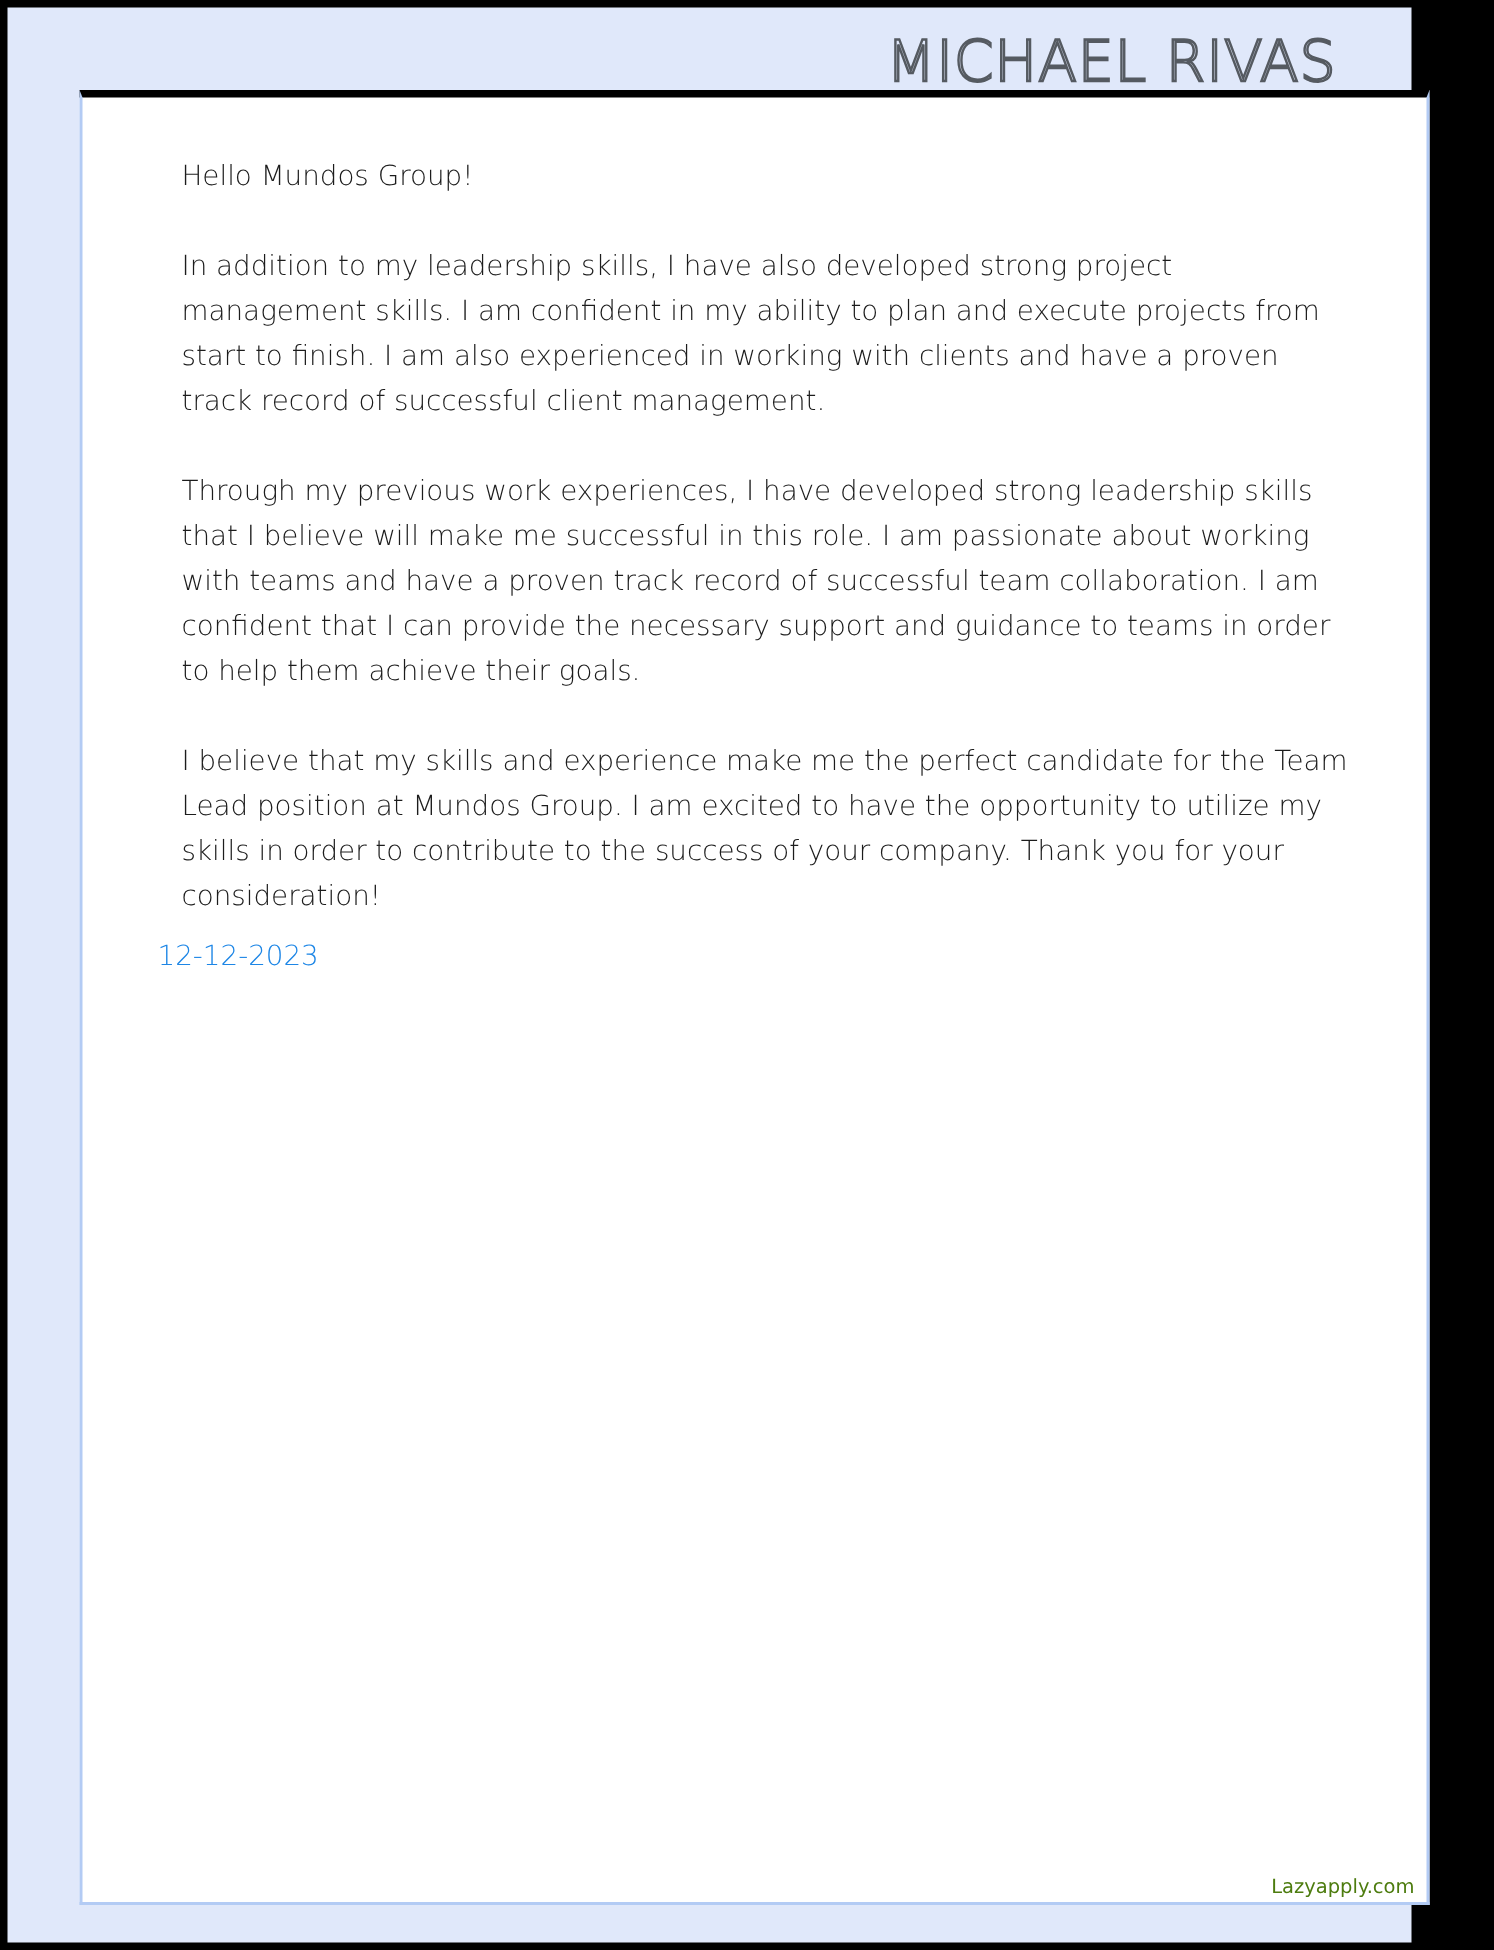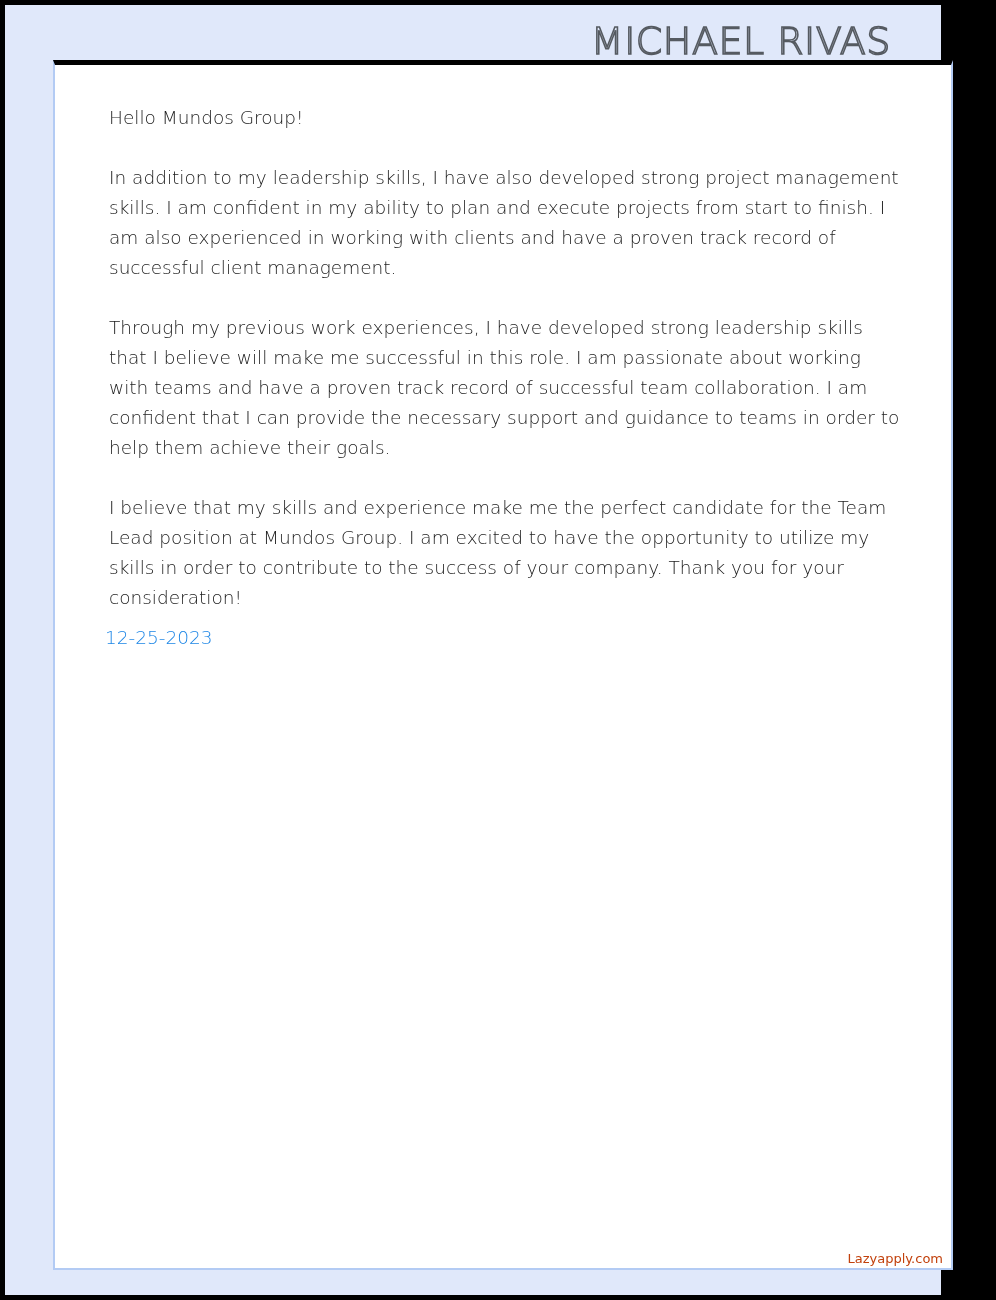--- a/index.html
+++ b/index.html
@@ -51,48 +51,48 @@
     position: absolute;
     left: 50px;
     top: 38px;
     width: 800px;
     font-size: 18.5px;
     line-height: 30px;
     color: #1c1c1c;
     font-weight: 300;
   }
   .content p {
-    margin: 0 0 30px 4px;
+    margin: 0 0 30px 16px;
   }
   .content p.last {
     margin-bottom: 10px;
   }
   .date {
     color: #1d86e6;
     font-size: 18.5px;
     line-height: 30px;
   }
   .footer {
     position: absolute;
     right: 8px;
     bottom: 0px;
     font-size: 13px;
-    color: #c2410c;
+    color: #4d7c0f;
     line-height: 18px;
   }
 </style>
 </head>
 <body>
 
 <div class="frame">
   <div class="name">MICHAEL RIVAS</div>
 
   <div class="sheet">
     <div class="content">
       <p>Hello Mundos Group!</p>
       <p>In addition to my leadership skills, I have also developed strong project management skills. I am confident in my ability to plan and execute projects from start to finish. I am also experienced in working with clients and have a proven track record of successful client management.</p>
       <p>Through my previous work experiences, I have developed strong leadership skills that I believe will make me successful in this role. I am passionate about working with teams and have a proven track record of successful team collaboration. I am confident that I can provide the necessary support and guidance to teams in order to help them achieve their goals.</p>
       <p class="last">I believe that my skills and experience make me the perfect candidate for the Team Lead position at Mundos Group. I am excited to have the opportunity to utilize my skills in order to contribute to the success of your company. Thank you for your consideration!</p>
-      <div class="date">12-25-2023</div>
+      <div class="date">12-12-2023</div>
     </div>
     <div class="footer">Lazyapply.com</div>
   </div>
 </div>
 
 </body></html>

